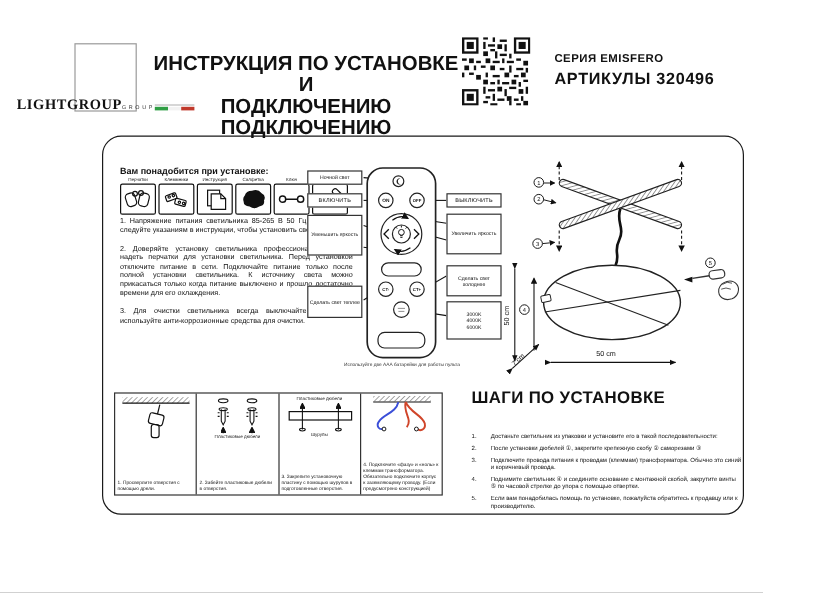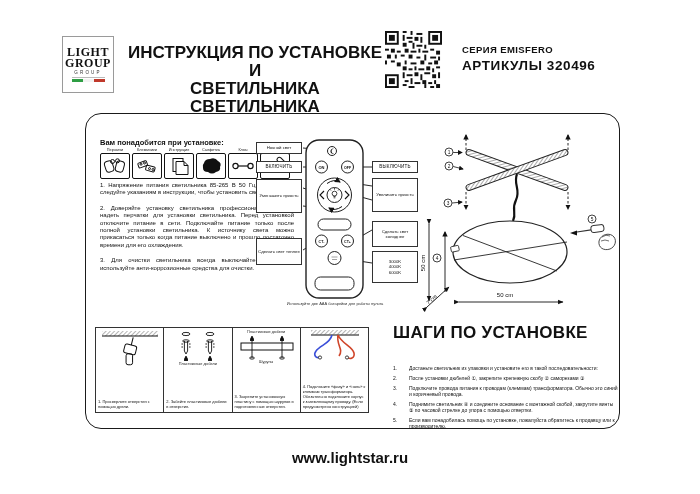--- a/index.html
+++ b/index.html
@@ -2,21 +2,21 @@
 <html><head>
 <meta charset="utf-8">
 <style>
   html,body{margin:0;padding:0;background:#888;}
   .page{position:relative;width:700px;height:494px;background:#fff;overflow:hidden;
         font-family:"Liberation Sans","DejaVu Sans",sans-serif;color:#111;}
   .abs{position:absolute;}
 
   
   .logo-box{left:62px;top:36px;width:50px;height:55px;border:1px solid #9a9a9a;
-            display:flex;flex-direction:column;align-items:center;justify-content:center;text-align:center;}
+            display:flex;flex-direction:row;align-items:flex-end;justify-content:center;text-align:center;}
   .logo-word{font-family:"Liberation Serif","DejaVu Serif",serif;font-weight:700;font-size:12px;line-height:10.5px;letter-spacing:.5px;}
   .logo-group{font-size:4.5px;letter-spacing:2.2px;margin-top:1.5px;color:#333;}
   .logo-flag{display:flex;margin-top:2px;border-top:1px solid #bbb;padding-top:1.5px;}
   .logo-flag span{display:block;width:11px;height:3px;}
   .title{left:125px;top:44px;width:260px;text-align:center;font-weight:700;font-size:17px;line-height:18px;}
   .series-wrap{left:462px;top:44px;width:196px;text-align:left;}
   .series{font-size:9.5px;font-weight:700;letter-spacing:.4px;}
   .articles{font-size:13.5px;font-weight:700;letter-spacing:.6px;margin-top:3px;}
 
   
@@ -40,21 +40,21 @@
 
   
   .panels{left:95px;top:327px;width:272px;height:84px;border:1px solid #333;display:flex;background:#fff;}
   .panel{flex:1;border-right:1px solid #333;padding:2px 2px;display:flex;flex-direction:column;box-sizing:border-box;min-width:0;}
   .panel:last-child{border-right:none;}
   .panel-label{font-size:3.8px;text-align:center;color:#222;line-height:4.4px;}
   .panel-caption{font-size:4px;line-height:4.9px;margin-top:auto;color:#111;}
 
   
   .steps{left:393px;top:323px;width:225px;}
-  .steps-heading{font-size:17px;font-weight:700;letter-spacing:.3px;margin-bottom:22px;}
+  .steps-heading{font-size:14px;font-weight:700;letter-spacing:.3px;margin-bottom:22px;}
   .step{display:flex;margin-bottom:3.5px;font-size:5px;line-height:6.3px;}
   .step .n{width:16px;flex:none;}
   .step .t{flex:1;}
 
   .footer{left:0;top:449px;width:700px;text-align:center;font-weight:700;font-size:15px;}
   svg text{font-family:"Liberation Sans","DejaVu Sans",sans-serif;}
 </style>
 </head>
 <body>
 
@@ -66,21 +66,21 @@
     <div class="logo-group">GROUP</div>
     <div class="logo-flag">
       <span style="background:#2f9e44"></span>
         <span style="background:#f2f2f2"></span>
         <span style="background:#c0392b"></span>
     </div>
   </div>
 
   <div class="abs title">
     <div>ИНСТРУКЦИЯ ПО УСТАНОВКЕ И</div>
-    <div>СВЕТИЛЬНИКА СВЕТИЛЬНИКА</div>
+    <div>ПОДКЛЮЧЕНИЮ ПОДКЛЮЧЕНИЮ</div>
   </div>
 
   <svg class="abs" style="left:385px;top:31px" width="57" height="57" viewBox="0 0 29 29">
     <rect width="29" height="29" fill="#fff"></rect>
     <g fill="#111">
       <rect x="0" y="0" width="7" height="7"></rect>
         <rect x="22" y="0" width="7" height="7"></rect>
         <rect x="0" y="22" width="7" height="7"></rect>
       <rect x="1" y="1" width="5" height="5" fill="#fff"></rect>
         <rect x="23" y="1" width="5" height="5" fill="#fff"></rect>
@@ -471,14 +471,13 @@
     <div class="step">
       <span class="n">4.</span>
         <span class="t">Поднимите светильник ④ и соедините основание с монтажной скобой, закрутите винты ⑤ по часовой стрелке до упора с помощью отвертки.</span>
     </div>
     <div class="step">
       <span class="n">5.</span>
         <span class="t">Если вам понадобилась помощь по установке, пожалуйста обратитесь к продавцу или к производителю.</span>
     </div>
   </div>
 
-  <div class="abs footer">www.lightstar.ru</div>
 </div>
 
 </body></html>

